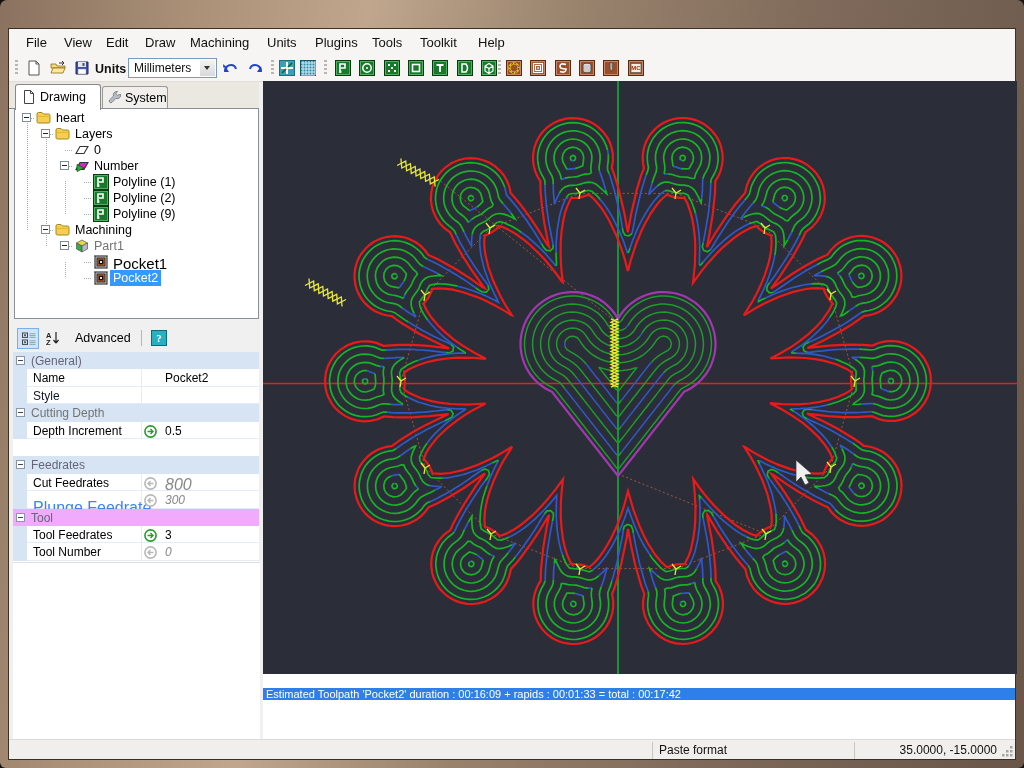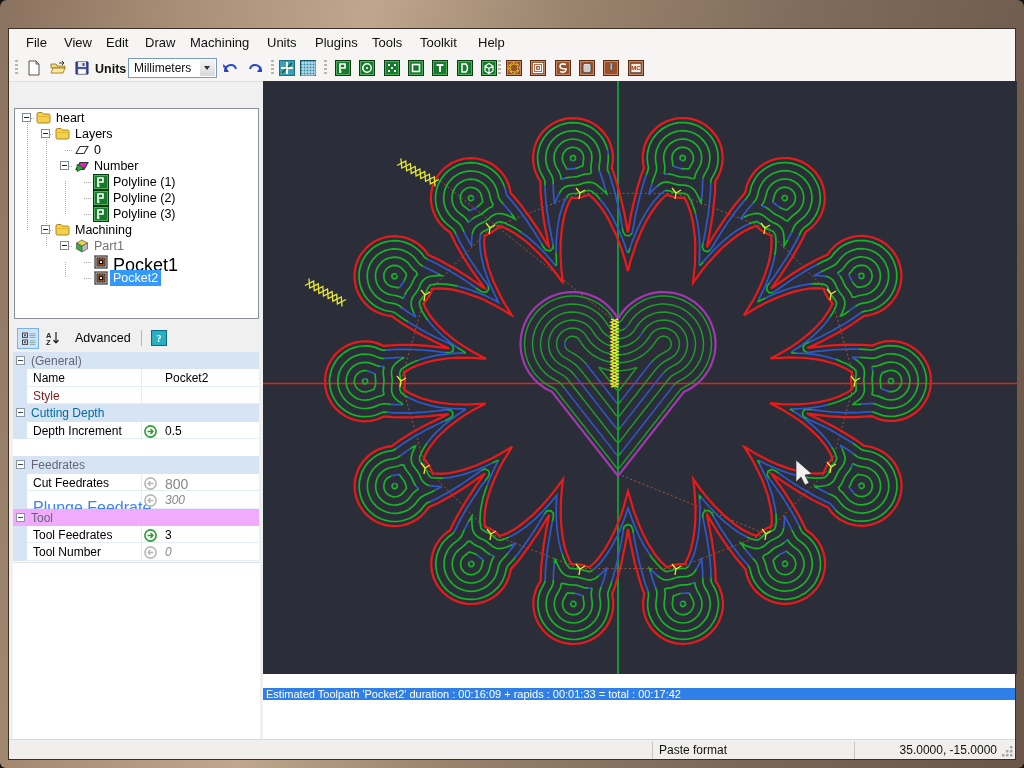--- a/index.html
+++ b/index.html
@@ -151,20 +151,35 @@
         <span style="position:absolute;left:55px;top:6px;font-size:13px;color:#101010">View</span>
         <span style="position:absolute;left:97px;top:6px;font-size:13px;color:#101010">Edit</span>
         <span style="position:absolute;left:136px;top:6px;font-size:13px;color:#101010">Draw</span>
         <span style="position:absolute;left:181px;top:6px;font-size:13px;color:#101010">Machining</span>
         <span style="position:absolute;left:258px;top:6px;font-size:13px;color:#101010">Units</span>
         <span style="position:absolute;left:306px;top:6px;font-size:13px;color:#101010">Plugins</span>
         <span style="position:absolute;left:363px;top:6px;font-size:13px;color:#101010">Tools</span>
         <span style="position:absolute;left:411px;top:6px;font-size:13px;color:#101010">Toolkit</span>
         <span style="position:absolute;left:469px;top:6px;font-size:13px;color:#101010">Help</span>
       </div>
+  <div id="lefttabs">
+<div style="position:absolute;left:6px;top:2px;width:86px;height:26px;background:#fff;border:1px solid #888;border-bottom:none;border-radius:3px 3px 0 0;z-index:3">
+  <div style="position:absolute;left:5px;top:4px;width:14px;height:14px"><svg width="16" height="16" viewBox="0 0 16 16">
+              <path d="M3.5 1.5 h6 l3 3 v10 h-9 z" fill="#fff" stroke="#444" stroke-width="1"></path>
+              <path d="M9.5 1.5 v3 h3" fill="none" stroke="#444" stroke-width="1"></path>
+            </svg></div>
+  <span style="position:absolute;left:24px;top:5px;font-size:12.5px;color:#000">Drawing</span>
+</div>
+<div style="position:absolute;left:93px;top:4px;width:66px;height:23px;background:#f0efec;border:1px solid #999;border-bottom:none;border-radius:3px 3px 0 0">
+  <div style="position:absolute;left:4px;top:3px;width:15px;height:15px"><svg width="16" height="16" viewBox="0 0 16 16">
+              <path d="M13.5 4.2 a3.4 3.4 0 0 1 -4.6 4.2 L5 12.3 a1.7 1.7 0 0 1 -2.4 -2.4 L6.5 6 A3.4 3.4 0 0 1 10.6 1.6 l-1.8 1.9 1.8 1.8 z" fill="#b8bcc4" stroke="#70747c" stroke-width="0.8"></path>
+            </svg></div>
+  <span style="position:absolute;left:22px;top:4px;font-size:12.5px;color:#000">System</span>
+</div>
+      </div>
   <div id="treepanel">
         <div style="position:absolute;left:7px;top:4px;width:9px;height:9px;background:#fff;border:1px solid #848b98;z-index:2">
           <div style="position:absolute;left:1px;top:3px;width:5px;height:1px;background:#222"></div>
         </div>
         <div style="position:absolute;left:12px;top:9px;width:8px;height:1px;background:repeating-linear-gradient(90deg,#aaa 0 1px,transparent 1px 2px)"></div>
         <div style="position:absolute;left:21px;top:1px;width:15px;height:15px"><svg width="16" height="16" viewBox="0 0 16 16">
             <path d="M1 4 q0 -1.5 1.5 -1.5 h3.5 l1.5 1.5 h5 q1.5 0 1.5 1.5 v6 q0 1.5 -1.5 1.5 h-10 q-1.5 0 -1.5 -1.5 z" fill="#f7cf4e" stroke="#9a7a14" stroke-width="0.9"></path>
             <path d="M1 6.5 h13" stroke="#e2b62e" stroke-width="1"></path>
           </svg></div>
         <span style="position:absolute;left:41px;top:2px;font-size:12.5px;color:#000">heart</span>
@@ -207,21 +222,21 @@
             <rect x="4" y="10.5" width="2.4" height="2.4" fill="#fff"></rect>
           </svg></div>
         <span style="position:absolute;left:98px;top:82px;font-size:12.5px;color:#000">Polyline (2)</span>
         <div style="position:absolute;left:69px;top:105px;width:8px;height:1px;background:repeating-linear-gradient(90deg,#aaa 0 1px,transparent 1px 2px)"></div>
         <div style="position:absolute;left:78px;top:97px;width:15px;height:15px"><svg width="16" height="16" viewBox="0 0 16 16">
             <rect x="0.5" y="0.5" width="15" height="15" fill="#157a2a" stroke="#0a3a12"></rect>
             <rect x="1.5" y="1.5" width="13" height="13" fill="none" stroke="#50b060" stroke-width="1"></rect>
             <path d="M5 12 V4 h5 v4 h-4" fill="none" stroke="#fff" stroke-width="1.6"></path>
             <rect x="4" y="10.5" width="2.4" height="2.4" fill="#fff"></rect>
           </svg></div>
-        <span style="position:absolute;left:98px;top:98px;font-size:12.5px;color:#000">Polyline (3)</span>
+        <span style="position:absolute;left:98px;top:98px;font-size:12.5px;color:#000">Polyline (9)</span>
         <div style="position:absolute;left:26px;top:116px;width:9px;height:9px;background:#fff;border:1px solid #848b98;z-index:2">
           <div style="position:absolute;left:1px;top:3px;width:5px;height:1px;background:#222"></div>
         </div>
         <div style="position:absolute;left:31px;top:121px;width:8px;height:1px;background:repeating-linear-gradient(90deg,#aaa 0 1px,transparent 1px 2px)"></div>
         <div style="position:absolute;left:40px;top:113px;width:15px;height:15px"><svg width="16" height="16" viewBox="0 0 16 16">
             <path d="M1 4 q0 -1.5 1.5 -1.5 h3.5 l1.5 1.5 h5 q1.5 0 1.5 1.5 v6 q0 1.5 -1.5 1.5 h-10 q-1.5 0 -1.5 -1.5 z" fill="#f7cf4e" stroke="#9a7a14" stroke-width="0.9"></path>
             <path d="M1 6.5 h13" stroke="#e2b62e" stroke-width="1"></path>
           </svg></div>
         <span style="position:absolute;left:60px;top:114px;font-size:12.5px;color:#000">Machining</span>
         <div style="position:absolute;left:45px;top:132px;width:9px;height:9px;background:#fff;border:1px solid #848b98;z-index:2">
@@ -234,21 +249,21 @@
             <path d="M13.5 5 l-5.5 3 v6 l5.5 -3 z" fill="#b8b8c8" stroke="#555" stroke-width="0.7"></path>
           </svg></div>
         <span style="position:absolute;left:79px;top:130px;font-size:12.5px;color:#737373">Part1</span>
         <div style="position:absolute;left:69px;top:153px;width:8px;height:1px;background:repeating-linear-gradient(90deg,#aaa 0 1px,transparent 1px 2px)"></div>
         <div style="position:absolute;left:78px;top:145px;width:15px;height:15px"><svg width="16" height="16" viewBox="0 0 16 16">
             <rect x="1.5" y="1.5" width="13" height="13" fill="#111" stroke="#888" stroke-width="0.6"></rect>
             <rect x="3" y="3" width="10" height="10" fill="none" stroke="#e0e0e0" stroke-width="1"></rect>
             <rect x="5" y="5" width="6" height="6" fill="none" stroke="#c06a30" stroke-width="1.2"></rect>
             <rect x="7" y="7" width="2" height="2" fill="#e0e0e0"></rect>
           </svg></div>
-        <span style="position:absolute;left:98px;top:146px;font-size:18px;color:#000">Pocket1</span>
+        <span style="position:absolute;left:98px;top:146px;font-size:15px;color:#000">Pocket1</span>
         <div style="position:absolute;left:69px;top:169px;width:8px;height:1px;background:repeating-linear-gradient(90deg,#aaa 0 1px,transparent 1px 2px)"></div>
         <div style="position:absolute;left:78px;top:161px;width:15px;height:15px"><svg width="16" height="16" viewBox="0 0 16 16">
             <rect x="1.5" y="1.5" width="13" height="13" fill="#111" stroke="#888" stroke-width="0.6"></rect>
             <rect x="3" y="3" width="10" height="10" fill="none" stroke="#e0e0e0" stroke-width="1"></rect>
             <rect x="5" y="5" width="6" height="6" fill="none" stroke="#c06a30" stroke-width="1.2"></rect>
             <rect x="7" y="7" width="2" height="2" fill="#e0e0e0"></rect>
           </svg></div>
         <div style="position:absolute;left:95px;top:161px;height:16px;background:#3399ff;padding:0 3px;font-size:12.5px;color:#fff;line-height:16px">Pocket2</div>
         <div style="position:absolute;left:12px;top:14px;width:1px;height:107px;background:repeating-linear-gradient(180deg,#aaa 0 1px,transparent 1px 2px)"></div>
         <div style="position:absolute;left:31px;top:30px;width:1px;height:107px;background:repeating-linear-gradient(180deg,#aaa 0 1px,transparent 1px 2px)"></div>
@@ -295,29 +310,29 @@
           <div style="position:absolute;left:14px;top:17px;width:232px;height:1px;background:#e4ecf6"></div>
           <div style="position:absolute;left:128px;top:0;width:1px;height:18px;background:#e4ecf6"></div>
           <span style="position:absolute;left:20px;top:2px;font-size:12px;color:#000">Name</span>
           <div style="position:absolute;left:131px;top:2px"></div>
           <span style="position:absolute;left:152px;top:2px;font-size:12px;color:#000">Pocket2</span>
         </div>
         <div style="position:absolute;left:0;top:35px;width:246px;height:17px;background:#fff">
           <div style="position:absolute;left:0;top:0;width:14px;height:17px;background:#d6e4f3"></div>
           <div style="position:absolute;left:14px;top:16px;width:232px;height:1px;background:#e4ecf6"></div>
           <div style="position:absolute;left:128px;top:0;width:1px;height:17px;background:#e4ecf6"></div>
-          <span style="position:absolute;left:20px;top:2px;font-size:12px;color:#7f1d1d">Style</span>
+          <span style="position:absolute;left:20px;top:2px;font-size:12px;color:#0f172a">Style</span>
           <div style="position:absolute;left:131px;top:2px"></div>
           <span style="position:absolute;left:152px;top:2px;font-size:12px;color:#000"></span>
         </div>
         <div style="position:absolute;left:0;top:52px;width:246px;height:18px;background:#d6e4f3">
           <div style="position:absolute;left:3px;top:4px;width:9px;height:9px;background:#fff;border:1px solid #8898a8">
             <div style="position:absolute;left:1px;top:3px;width:5px;height:1px;background:#445"></div>
           </div>
-          <span style="position:absolute;left:18px;top:2px;font-size:12px;color:#0369a1">Cutting Depth</span>
+          <span style="position:absolute;left:18px;top:2px;font-size:12px;color:#737373">Cutting Depth</span>
         </div>
         <div style="position:absolute;left:0;top:70px;width:246px;height:17px;background:#fff">
           <div style="position:absolute;left:0;top:0;width:14px;height:17px;background:#d6e4f3"></div>
           <div style="position:absolute;left:14px;top:16px;width:232px;height:1px;background:#e4ecf6"></div>
           <div style="position:absolute;left:128px;top:0;width:1px;height:17px;background:#e4ecf6"></div>
           <span style="position:absolute;left:20px;top:2px;font-size:12px;color:#000">Depth Increment</span>
           <div style="position:absolute;left:131px;top:2px"><svg width="13" height="13">
               <circle cx="6.5" cy="6.5" r="5.6" fill="#fff" stroke="#2a9a2a" stroke-width="1.6"></circle>
               <path d="M3.5 6.5 h5 M6.5 4 l2.5 2.5 -2.5 2.5" stroke="#2a9a2a" stroke-width="1.4" fill="none"></path>
             </svg></div>
@@ -331,21 +346,21 @@
         </div>
         <div style="position:absolute;left:0;top:122px;width:246px;height:17px;background:#fff">
           <div style="position:absolute;left:0;top:0;width:14px;height:17px;background:#d6e4f3"></div>
           <div style="position:absolute;left:14px;top:16px;width:232px;height:1px;background:#e4ecf6"></div>
           <div style="position:absolute;left:128px;top:0;width:1px;height:17px;background:#e4ecf6"></div>
           <span style="position:absolute;left:20px;top:2px;font-size:12px;color:#000">Cut Feedrates</span>
           <div style="position:absolute;left:131px;top:2px"><svg width="13" height="13">
               <circle cx="6.5" cy="6.5" r="5.6" fill="#fff" stroke="#b8b8b8" stroke-width="1.6"></circle>
               <path d="M9.5 6.5 h-5 M6.5 4 l-2.5 2.5 2.5 2.5" stroke="#b8b8b8" stroke-width="1.4" fill="none"></path>
             </svg></div>
-          <span style="position:absolute;left:152px;top:2px;font-size:14px;color:#888;">800</span>
+          <span style="position:absolute;left:152px;top:2px;font-size:16px;color:#888;font-style:italic">800</span>
         </div>
         <div style="position:absolute;left:0;top:139px;width:246px;height:18px;background:#fff">
           <div style="position:absolute;left:0;top:0;width:14px;height:18px;background:#d6e4f3"></div>
           <div style="position:absolute;left:14px;top:17px;width:232px;height:1px;background:#e4ecf6"></div>
           <div style="position:absolute;left:128px;top:0;width:1px;height:18px;background:#e4ecf6"></div>
           <span style="position:absolute;left:20px;top:8px;font-size:16px;color:#3b82f6">Plunge Feedrate</span>
           <div style="position:absolute;left:131px;top:2px"><svg width="13" height="13">
               <circle cx="6.5" cy="6.5" r="5.6" fill="#fff" stroke="#b8b8b8" stroke-width="1.6"></circle>
               <path d="M9.5 6.5 h-5 M6.5 4 l-2.5 2.5 2.5 2.5" stroke="#b8b8b8" stroke-width="1.4" fill="none"></path>
             </svg></div>

